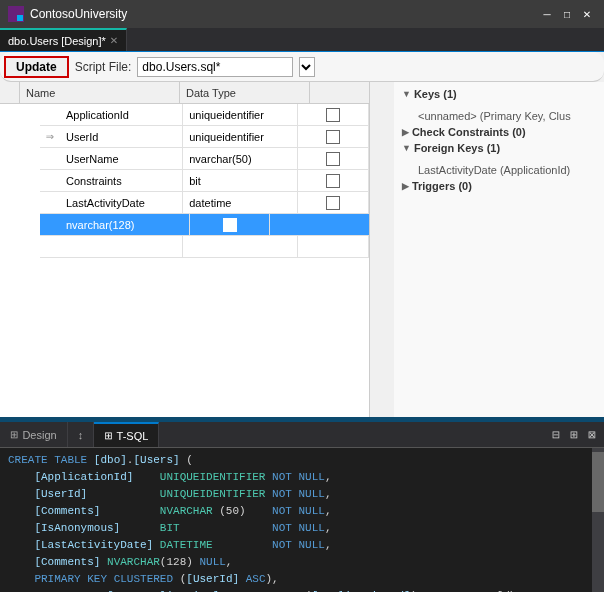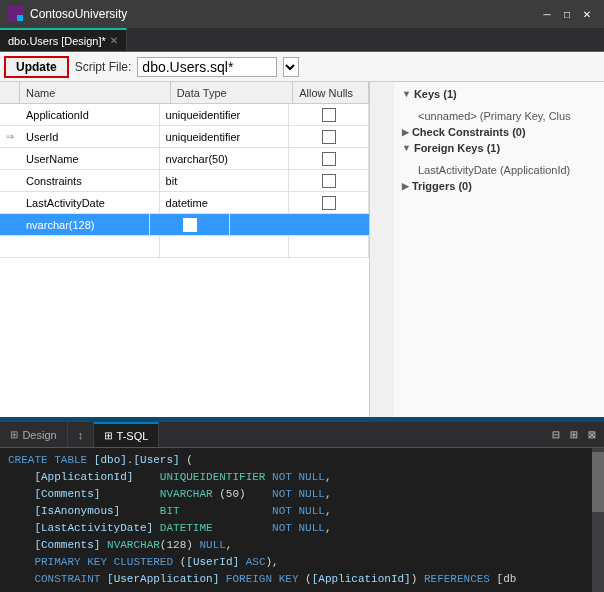--- a/index.html
+++ b/index.html
@@ -87,20 +87,21 @@
 
     
     .toolbar {
       background: #f6f6f6;
       border-bottom: 1px solid #ccc;
       height: 30px;
       display: flex;
       align-items: center;
       padding: 0 4px;
       gap: 6px;
+      border-radius: 11px;
     }
     .update-btn {
       border: 2px solid #cc0000;
       background: #f0f0f0;
       color: #000;
       padding: 2px 10px;
       font-size: 12px;
       font-weight: bold;
       cursor: pointer;
       height: 22px;
@@ -108,24 +109,24 @@
       align-items: center;
       gap: 4px;
     }
     .toolbar-label {
       font-size: 12px;
       color: #333;
     }
     .toolbar-script-input {
       border: 1px solid #aaa;
       background: #fff;
-      font-size: 14px;
+      font-size: 12px;
       height: 20px;
       padding: 0 4px;
-      width: 140px;
+      width: 156px;
     }
     .toolbar-dropdown {
       font-size: 11px;
       height: 20px;
       border: 1px solid #aaa;
       background: #fff;
       padding: 0 2px;
       width: 16px;
     }
 
@@ -161,20 +162,21 @@
     }
     .col-name { width: 160px; }
     .col-type { width: 130px; }
     .col-null { width: 80px; }
 
     .table-row {
       display: flex;
       border-bottom: 1px solid #e0e0e0;
       height: 22px;
       align-items: center;
+      margin-left: 40px;
     }
     .table-row.selected {
       background: #3399ff;
       color: #fff;
     }
     .row-indicator {
       width: 20px;
       min-width: 20px;
       display: flex;
       align-items: center;
@@ -369,21 +371,20 @@
   </select>
 </div>
 
 <div class="main-area">
 
   <div class="table-design">
     <div class="col-headers">
       <div style="width:20px; min-width:20px; border-right:1px solid #ccc;"></div>
       <div class="col-header col-name">Name</div>
       <div class="col-header col-type">Data Type</div>
-      <div class="col-header col-null">Allow Nulls</div>
     </div>
 
     <div id="table-rows">
         <div class="table-row">
           <div class="row-indicator"></div>
           <div class="cell cell-name">ApplicationId</div>
           <div class="cell cell-type">uniqueidentifier</div>
           <div class="cell cell-null">
             <div class="checkbox-cell"></div>
           </div>
@@ -489,20 +490,21 @@
       <div class="icon-btn">⊟</div>
       <div class="icon-btn">⊞</div>
       <div class="icon-btn">⊠</div>
     </div>
   </div>
 
   <div class="sql-content">
     <div class="sql-lines" id="sql-lines">
         <div class="sql-line"><span class="kw">CREATE</span> <span class="kw">TABLE</span> <span class="ident">[dbo]</span>.<span class="ident">[Users]</span> (</div>
         <div class="sql-line">    <span class="ident">[ApplicationId]</span>    <span class="type-kw">UNIQUEIDENTIFIER</span> <span class="null-kw">NOT NULL</span>,</div>
+        <div class="sql-line">    <span class="ident">[UserId]</span>           <span class="type-kw">UNIQUEIDENTIFIER</span> <span class="null-kw">NOT NULL</span>,</div>
         <div class="sql-line">    <span class="ident">[Comments]</span>         <span class="type-kw">NVARCHAR</span> (50)    <span class="null-kw">NOT NULL</span>,</div>
         <div class="sql-line">    <span class="ident">[IsAnonymous]</span>      <span class="type-kw">BIT</span>              <span class="null-kw">NOT NULL</span>,</div>
         <div class="sql-line">    <span class="ident">[LastActivityDate]</span> <span class="type-kw">DATETIME</span>         <span class="null-kw">NOT NULL</span>,</div>
         <div class="sql-line">    <span class="ident">[Comments]</span> <span class="type-kw">NVARCHAR</span>(128) <span class="null-kw">NULL</span>,</div>
         <div class="sql-line">    <span class="kw">PRIMARY</span> <span class="kw">KEY</span> <span class="kw">CLUSTERED</span> (<span class="ident">[UserId]</span> <span class="kw">ASC</span>),</div>
         <div class="sql-line">    <span class="kw">CONSTRAINT</span> <span class="ident">[UserApplication]</span> <span class="kw">FOREIGN</span> <span class="kw">KEY</span> (<span class="ident">[ApplicationId]</span>) <span class="kw">REFERENCES</span> [db</div>
       </div>
     <div class="sql-scroll-bar">
       <div class="sql-scroll-thumb"></div>
     </div>

